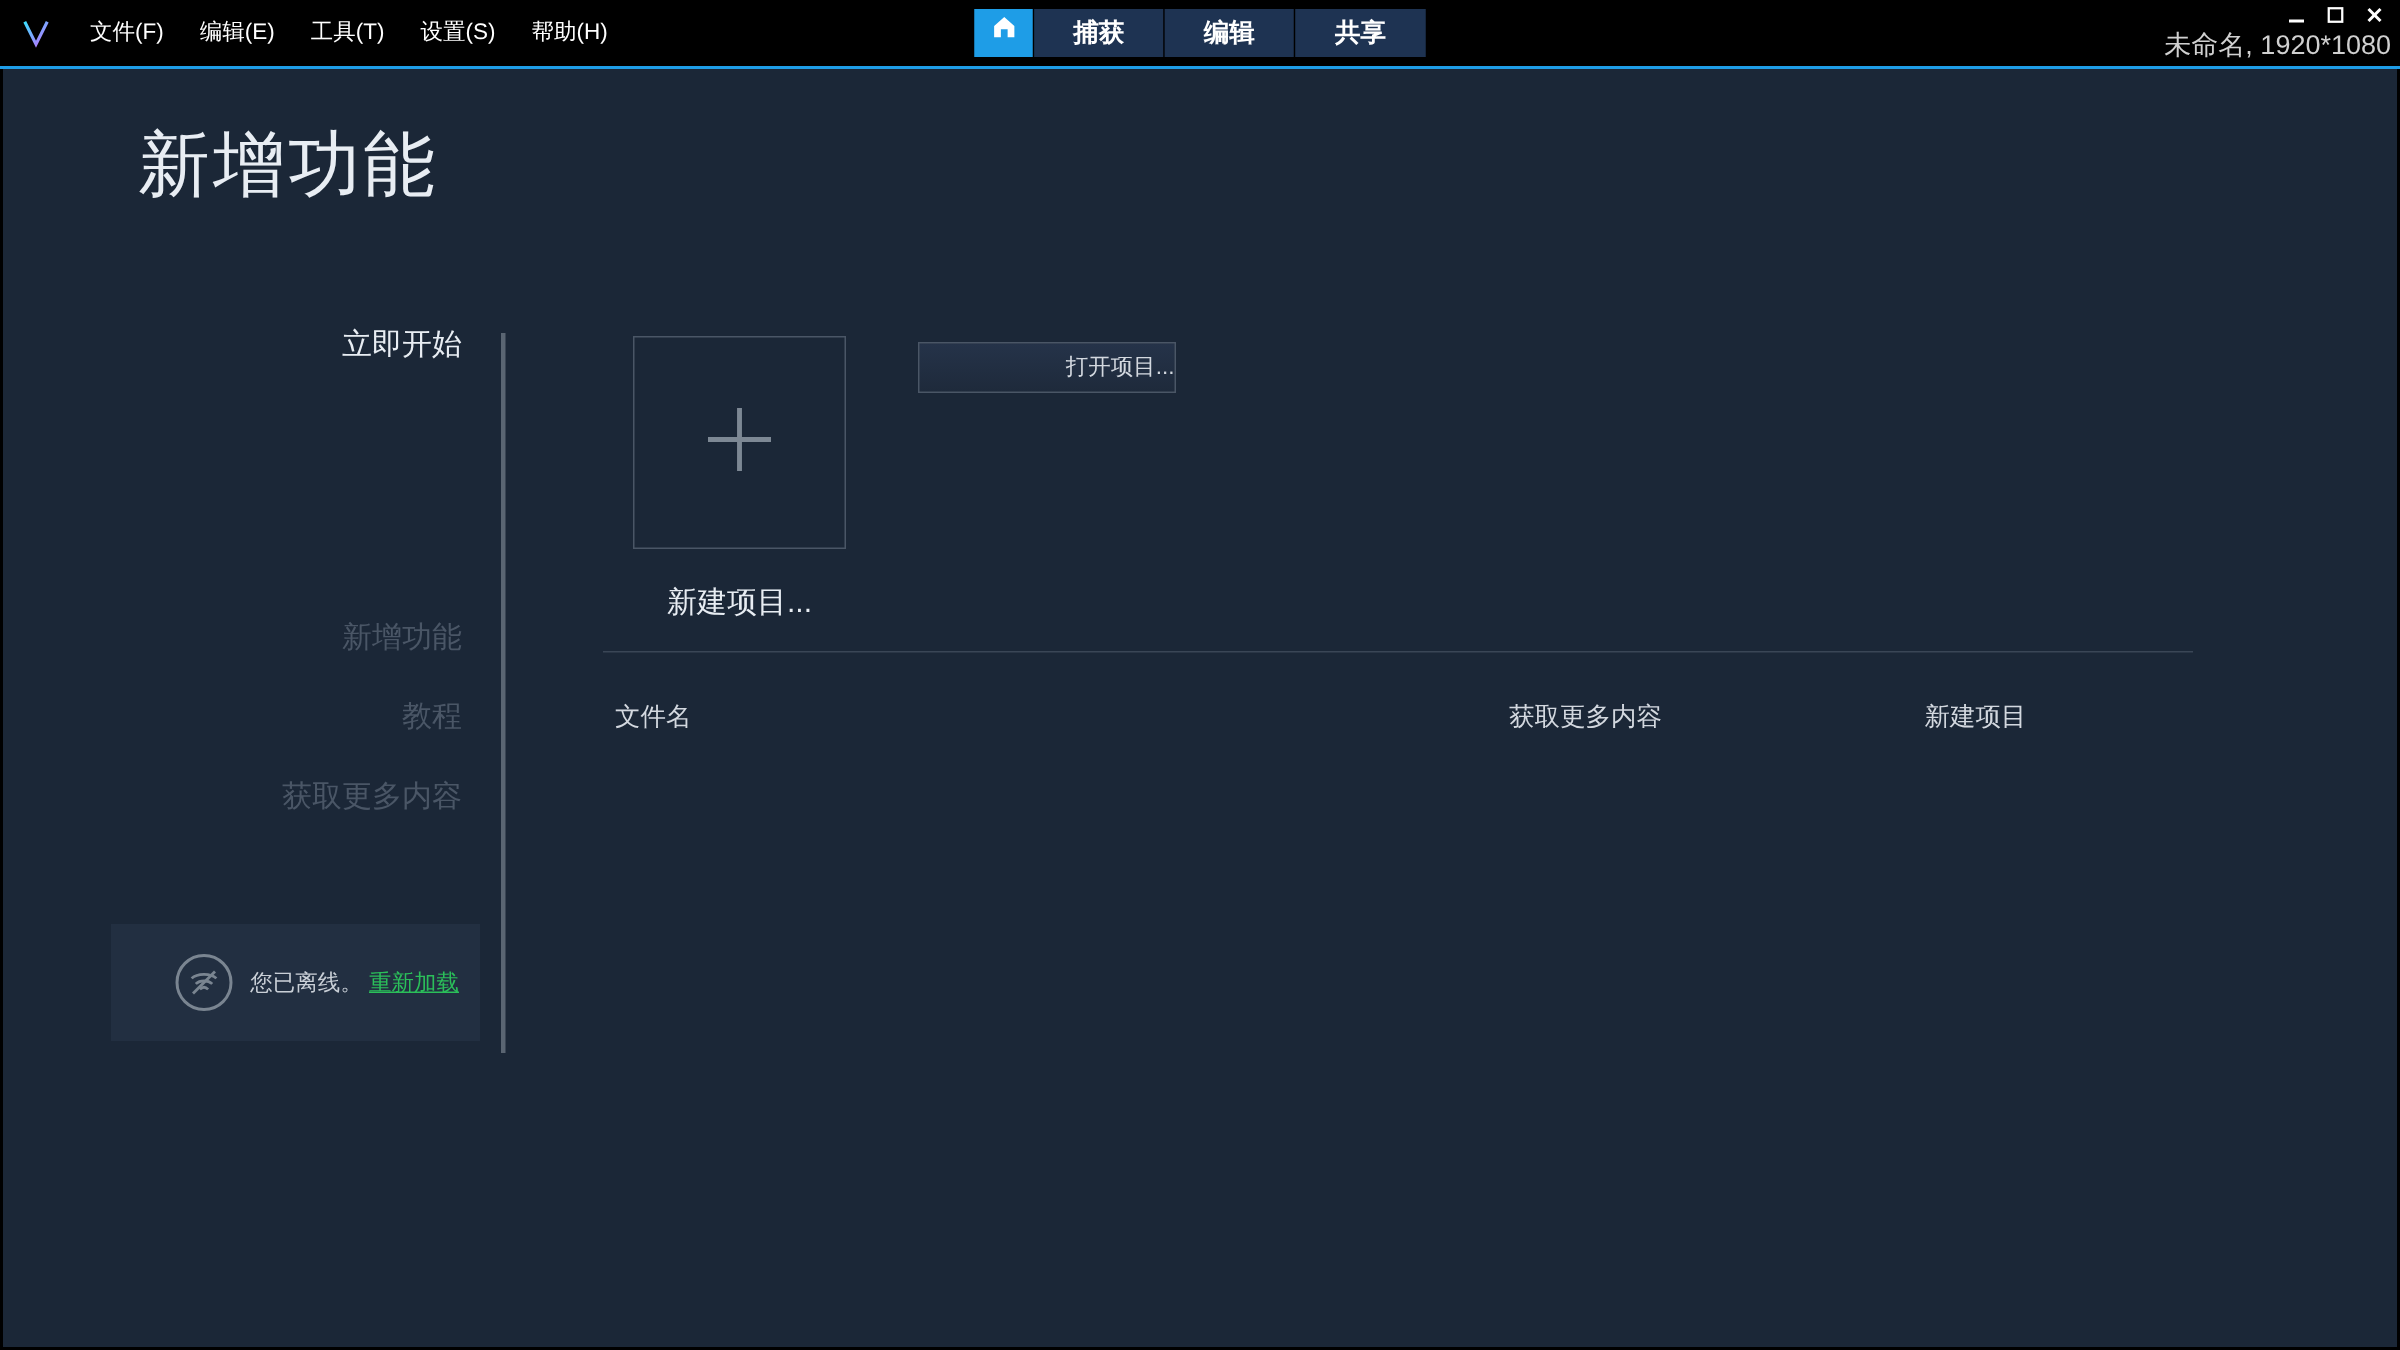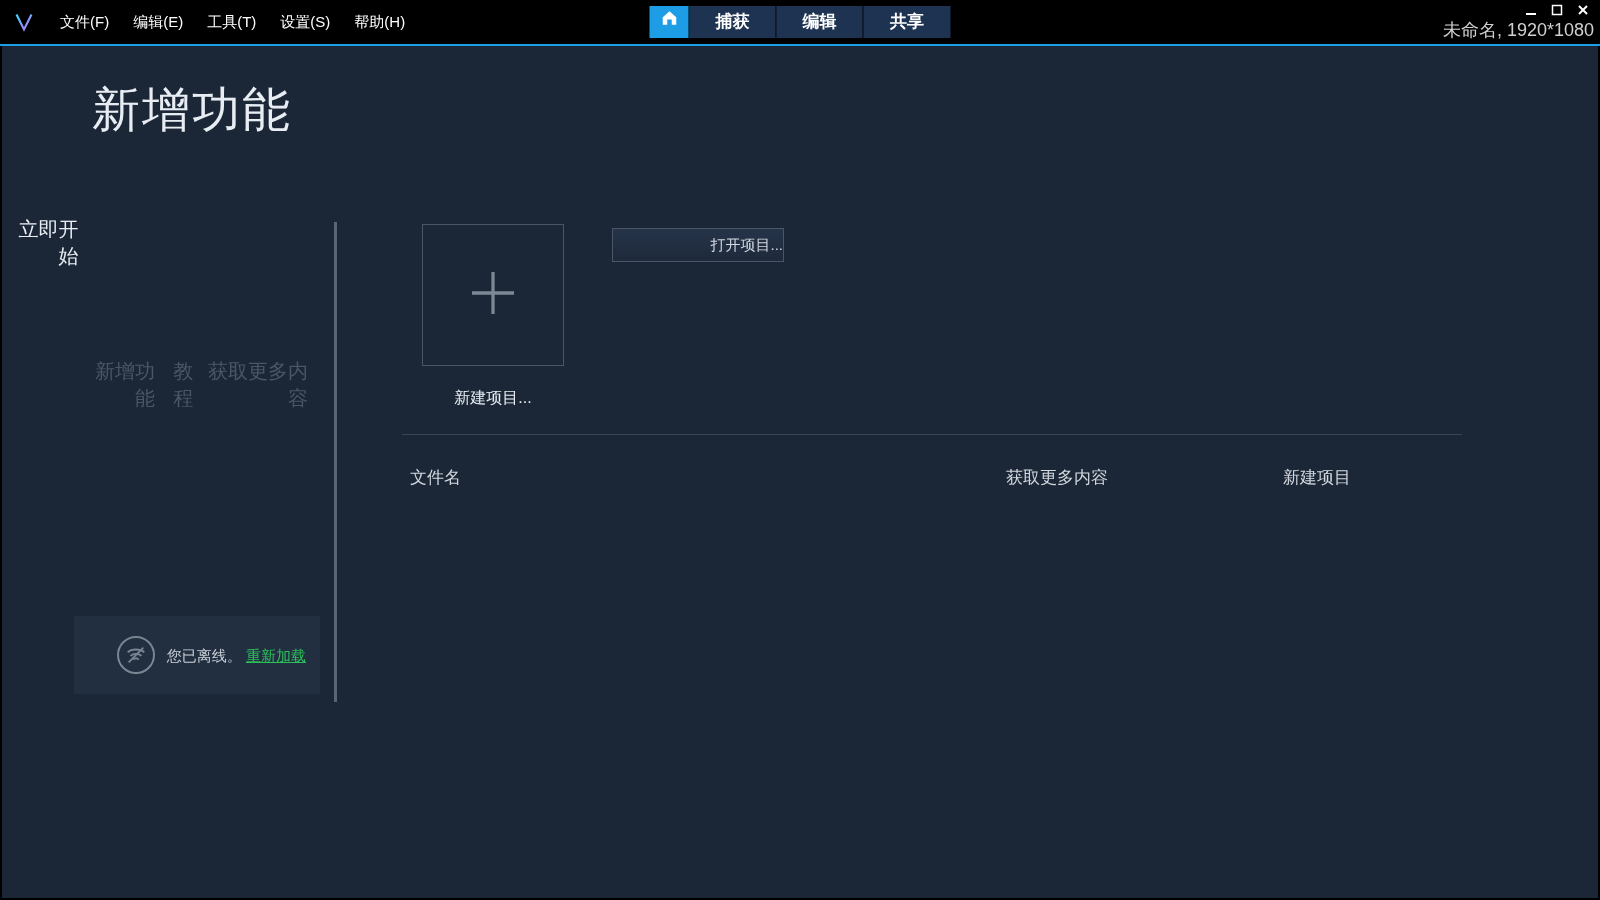--- a/index.html
+++ b/index.html
@@ -19,36 +19,36 @@
   .win-controls { position:absolute; right:4px; top:0; display:flex; align-items:flex-start; }
   .win-btn { width:26px; height:20px; display:flex; align-items:center; justify-content:center; color:#fff; font-size:14px;}
   .status-text { position:absolute; right:6px; bottom:2px; font-size:18px; color:#d0d0d0; }
   
   .blue-line { height:2px; background:#1e9de7; }
   
   .client { position:absolute; top:46px; left:2px; right:2px; bottom:2px; background:#1b2737; }
   .welcome-title { position:absolute; left:90px; top:32px; font-size:48px; color:#e8edf3; font-weight:400; letter-spacing:2px;}
   
   .side { position:absolute; left:0; top:170px; width:340px; }
-  .side-list { display:flex; flex-direction:row; align-items:flex-end; padding-right:34px;}
+  .side-list { display:flex; flex-direction:column; align-items:flex-end; padding-right:34px;}
   .side-item { font-size:20px; color:#4a5666; margin-bottom:26px; text-align:right; }
   .side-item.active { color:#e8edf3; position:relative;}
   .side-item.bigspace { margin-bottom:168px;}
   .side-divider { position:absolute; left:332px; top:176px; width:3px; height:480px; background:#5a6572; }
   
   .offline-box { position:absolute; left:72px; top:570px; width:246px; height:78px; background:#222f41; display:flex; align-items:center; padding:0 14px;justify-content:flex-end; }
   .offline-icon { width:38px; height:38px; border:2px solid #7a8591; border-radius:50%; display:flex; align-items:center; justify-content:center; margin-right:12px; flex-shrink:0;}
   .offline-icon svg { width:22px; height:22px; stroke:#7a8591; fill:none; stroke-width:2;}
   .offline-text { font-size:15px; color:#c9cfd6; line-height:1.4;}
   .offline-text a { color:#2bbf5a; text-decoration:underline; }
   
   .tile { position:absolute; left:420px; top:178px; width:142px; text-align:center;}
   .tile-box { width:142px; height:142px; border:1px solid #4a5666; display:flex; align-items:center; justify-content:center; background:#1b2737;}
   .tile-box svg { width:56px; height:56px; stroke:#7d8894; stroke-width:1.4; }
-  .tile-label { margin-top:22px; font-size:16px; color:#e8edf3; }
+  .tile-label { margin-top:22px; font-size:20px; color:#e8edf3; }
   
   .open-btn { position:absolute; left:610px; top:182px; width:172px; height:34px; line-height:32px; border:1px solid #4a5666; color:#d3d8df; font-size:15px; padding-left:14px; background:linear-gradient(#253349,#1e2a3b);text-align:right;}
   
   .hr { position:absolute; left:400px; right:136px; top:388px; height:1px; background:#3a4656; }
   .thead { position:absolute; left:380px; right:136px; top:420px; display:flex; font-size:17px; color:#d3d8df;}
   .th-name { flex:0 0 560px; padding-left:28px;}
   .th-mod { flex:0 0 230px; text-align:center;}
   .th-size { flex:1; text-align:center;}
 </style>
 </head>

